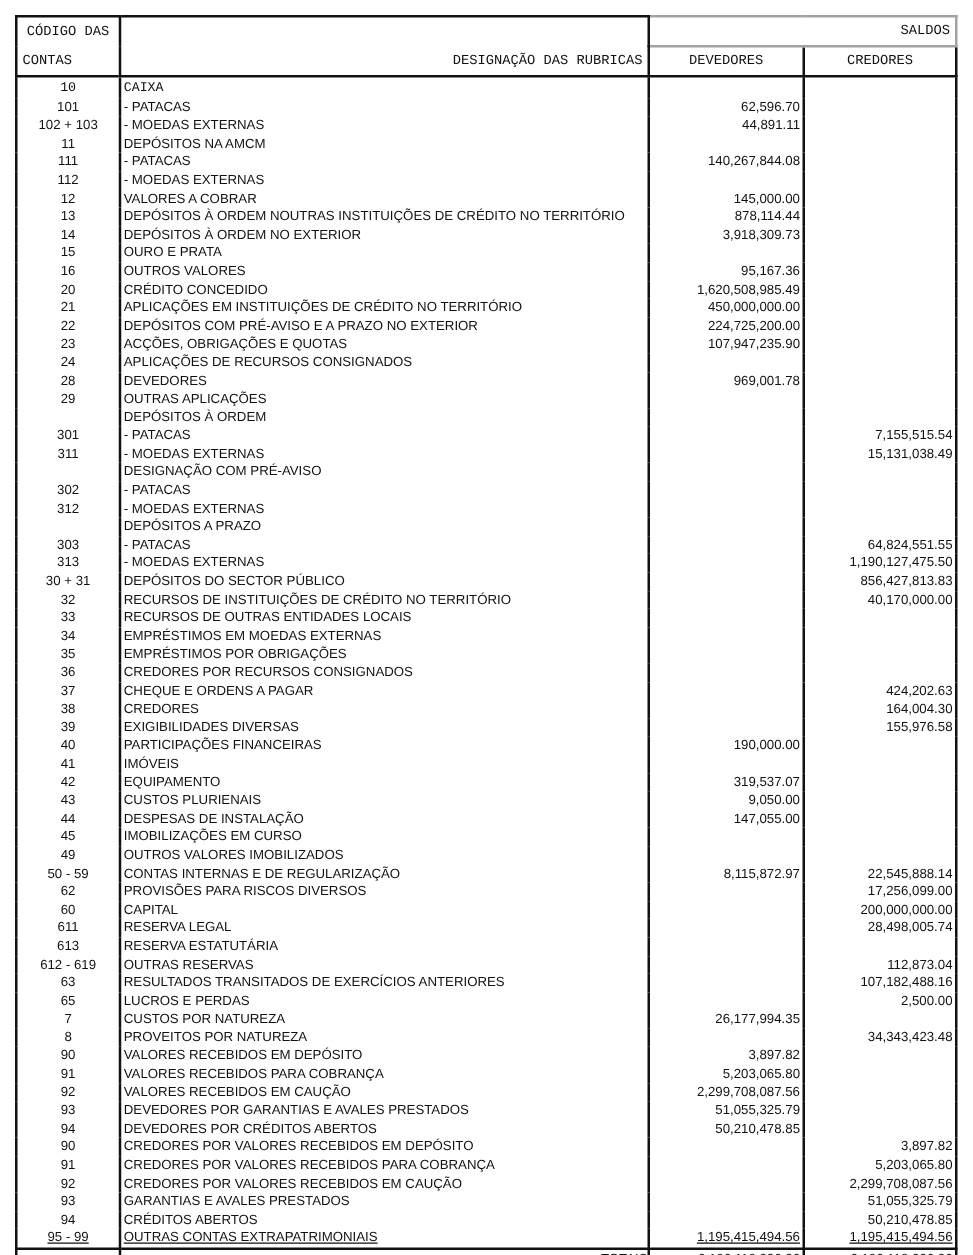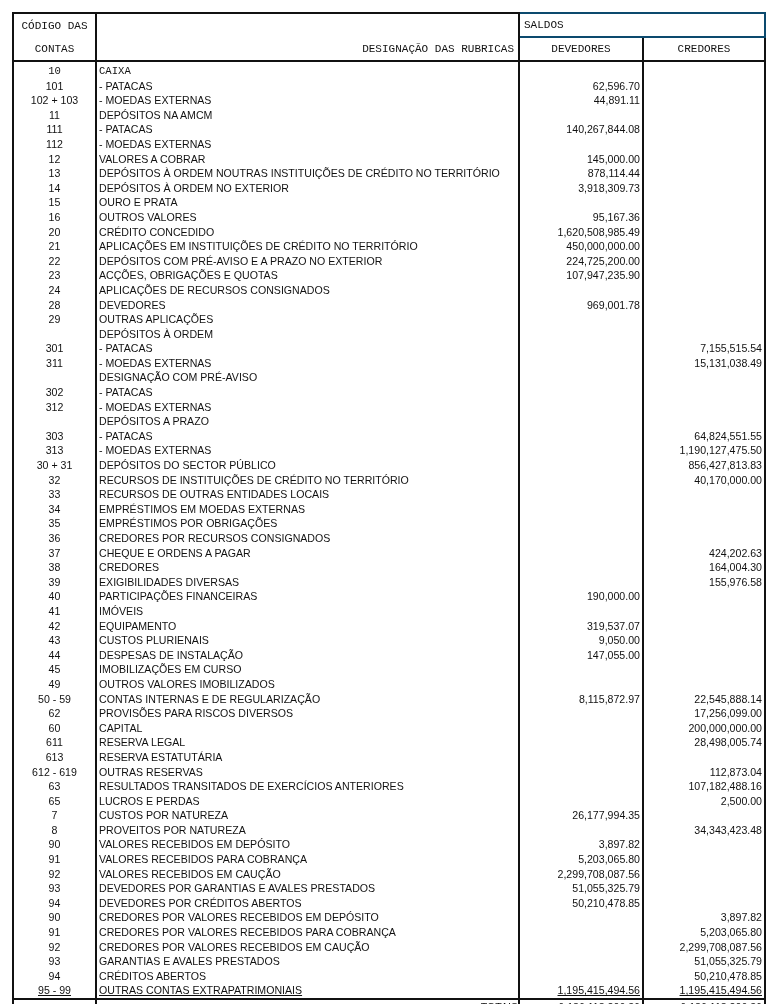--- a/index.html
+++ b/index.html
@@ -7,23 +7,23 @@
          font-family: "Liberation Sans", sans-serif; color: #111; }
   .sheet { position: absolute; left: 12px; top: 12px; width: 752px; }
   table { border-collapse: collapse; width: 752px; table-layout: fixed; font-size: 10.6px; }
   col.c-code { width: 83px; }
   col.c-desc { width: 423px; }
   col.c-dev { width: 124px; }
   col.c-cred { width: 122px; }
   th { font-weight: normal; font-size: 11px; padding: 4px; height: 14px; line-height: 14px; font-family: Liberation Mono, monospace; }
   td { padding: 0; height: 14.6px; line-height: 14.6px; white-space: nowrap; overflow: hidden; }
   .hdr-code { border: 2px solid #111; border-bottom: none; text-align: center; }
-  .hdr-code2 { border: 2px solid #111; border-top: none; border-bottom: 2px solid #111; text-align: center; }
+  .hdr-code2 { border: 2px solid #111; border-top: none; border-bottom: 2px solid #111; text-align: left; }
   .hdr-desc { border-top: 2px solid #111; border-right: 2px solid #111; border-bottom: 2px solid #111; text-align: right; vertical-align: bottom; }
-  .hdr-saldos { border: 2px solid #0c4a6e; border-left: 2px solid #111; text-align: left; }
+  .hdr-saldos { border: 2px solid #a3a3a3; border-left: 2px solid #111; text-align: right; }
   .hdr-sub { border: 2px solid #111; text-align: center; }
   td.code { text-align: center; border-left: 2px solid #111; border-right: 2px solid #111; }
   td.desc { text-align: left; padding-left: 2px; border-right: 2px solid #111; }
   td.num { text-align: right; padding-right: 2px; border-right: 2px solid #111; }
   td.num.cred { border-right: 2px solid #111; }
   tr.first td { padding-top: 2px; font-family: Liberation Mono, monospace; }
   tr.last td { border-bottom: 2px solid #111; text-decoration: underline; }
   tr.total td { border: 2px solid #111; height: 14px; line-height: 14px; }
   tr.total td.desc { text-align: right; }
   .sub { padding-left: 6px; margin-top: 12px; }

